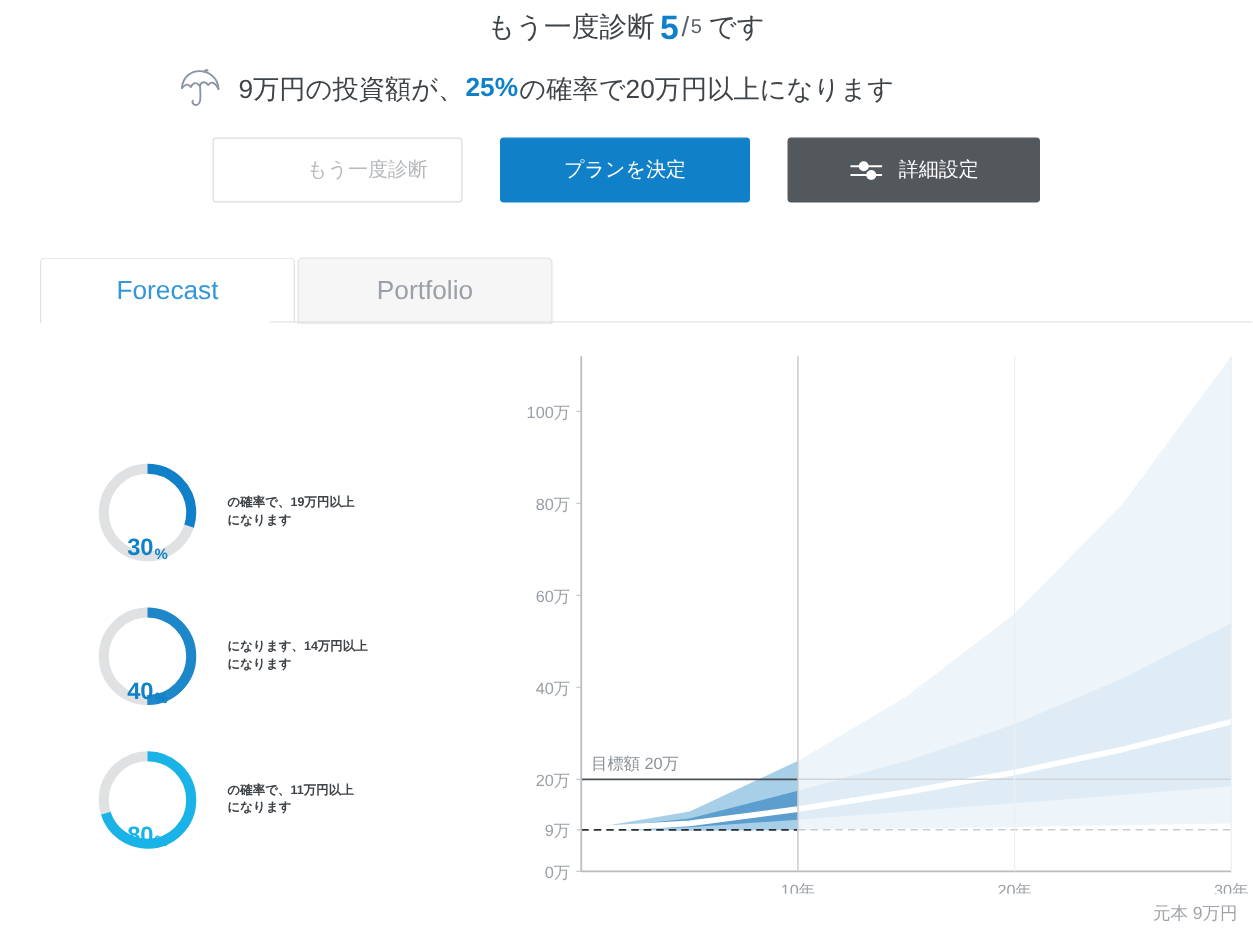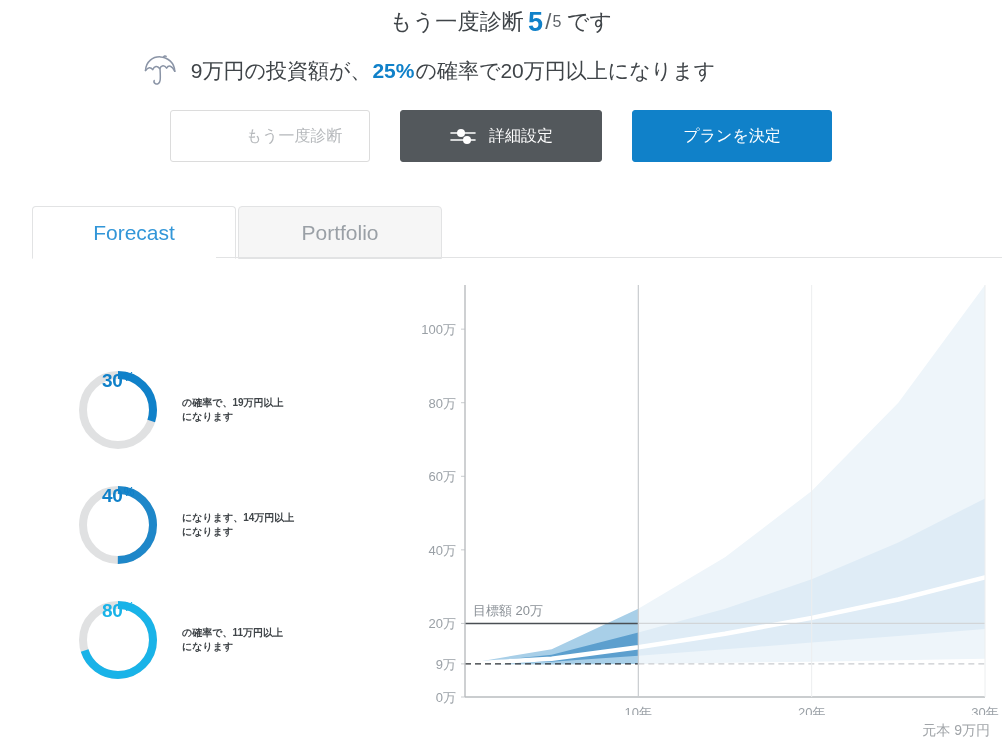--- a/index.html
+++ b/index.html
@@ -148,21 +148,21 @@
     margin-bottom: 35px;
   }
   .donut {
     position: relative;
     width: 80px; height: 80px;
     flex: none;
   }
   .donut-label {
     position: absolute;
     inset: 0;
-    display: flex; align-items: flex-start; justify-content: center;
+    display: flex; align-items: flex-end; justify-content: center;
     font-size: 19px;
     font-weight: bold;
     color: #1081c9;
     letter-spacing: -.2px;
   }
   .donut-label .unit {
     font-size: 12px;
     font-weight: bold;
     margin-left: 1px;
   }
@@ -212,33 +212,33 @@
   </span>
   <span>9万円の投資額が、</span>
   <span class="pct">25%</span>
   <span>の確率で20万円以上になります</span>
 </div>
 
 <div class="btn-row">
   <div class="btn btn-ghost">
     <span>もう一度診断</span>
   </div>
+  <div class="btn btn-blue">
+    <span>プランを決定</span>
+  </div>
   <div class="btn btn-dark">
     <span class="slider-icon">
       <svg width="28" height="20" viewBox="0 0 28 20">
         <line x1="2" y1="7" x2="26" y2="7" stroke="#ffffff" stroke-width="1.6" stroke-linecap="round"></line>
         <line x1="2" y1="14" x2="26" y2="14" stroke="#ffffff" stroke-width="1.6" stroke-linecap="round"></line>
         <circle cx="12" cy="7" r="4" fill="#ffffff"></circle>
         <circle cx="18" cy="14" r="4" fill="#ffffff"></circle>
       </svg>
     </span>
     <span>詳細設定</span>
-  </div>
-  <div class="btn btn-blue">
-    <span>プランを決定</span>
   </div>
 </div>
 
 <div class="tabs">
   <div class="tab active">
     <span>Forecast</span>
   </div>
   <div class="tab">
     <span>Portfolio</span>
   </div>

